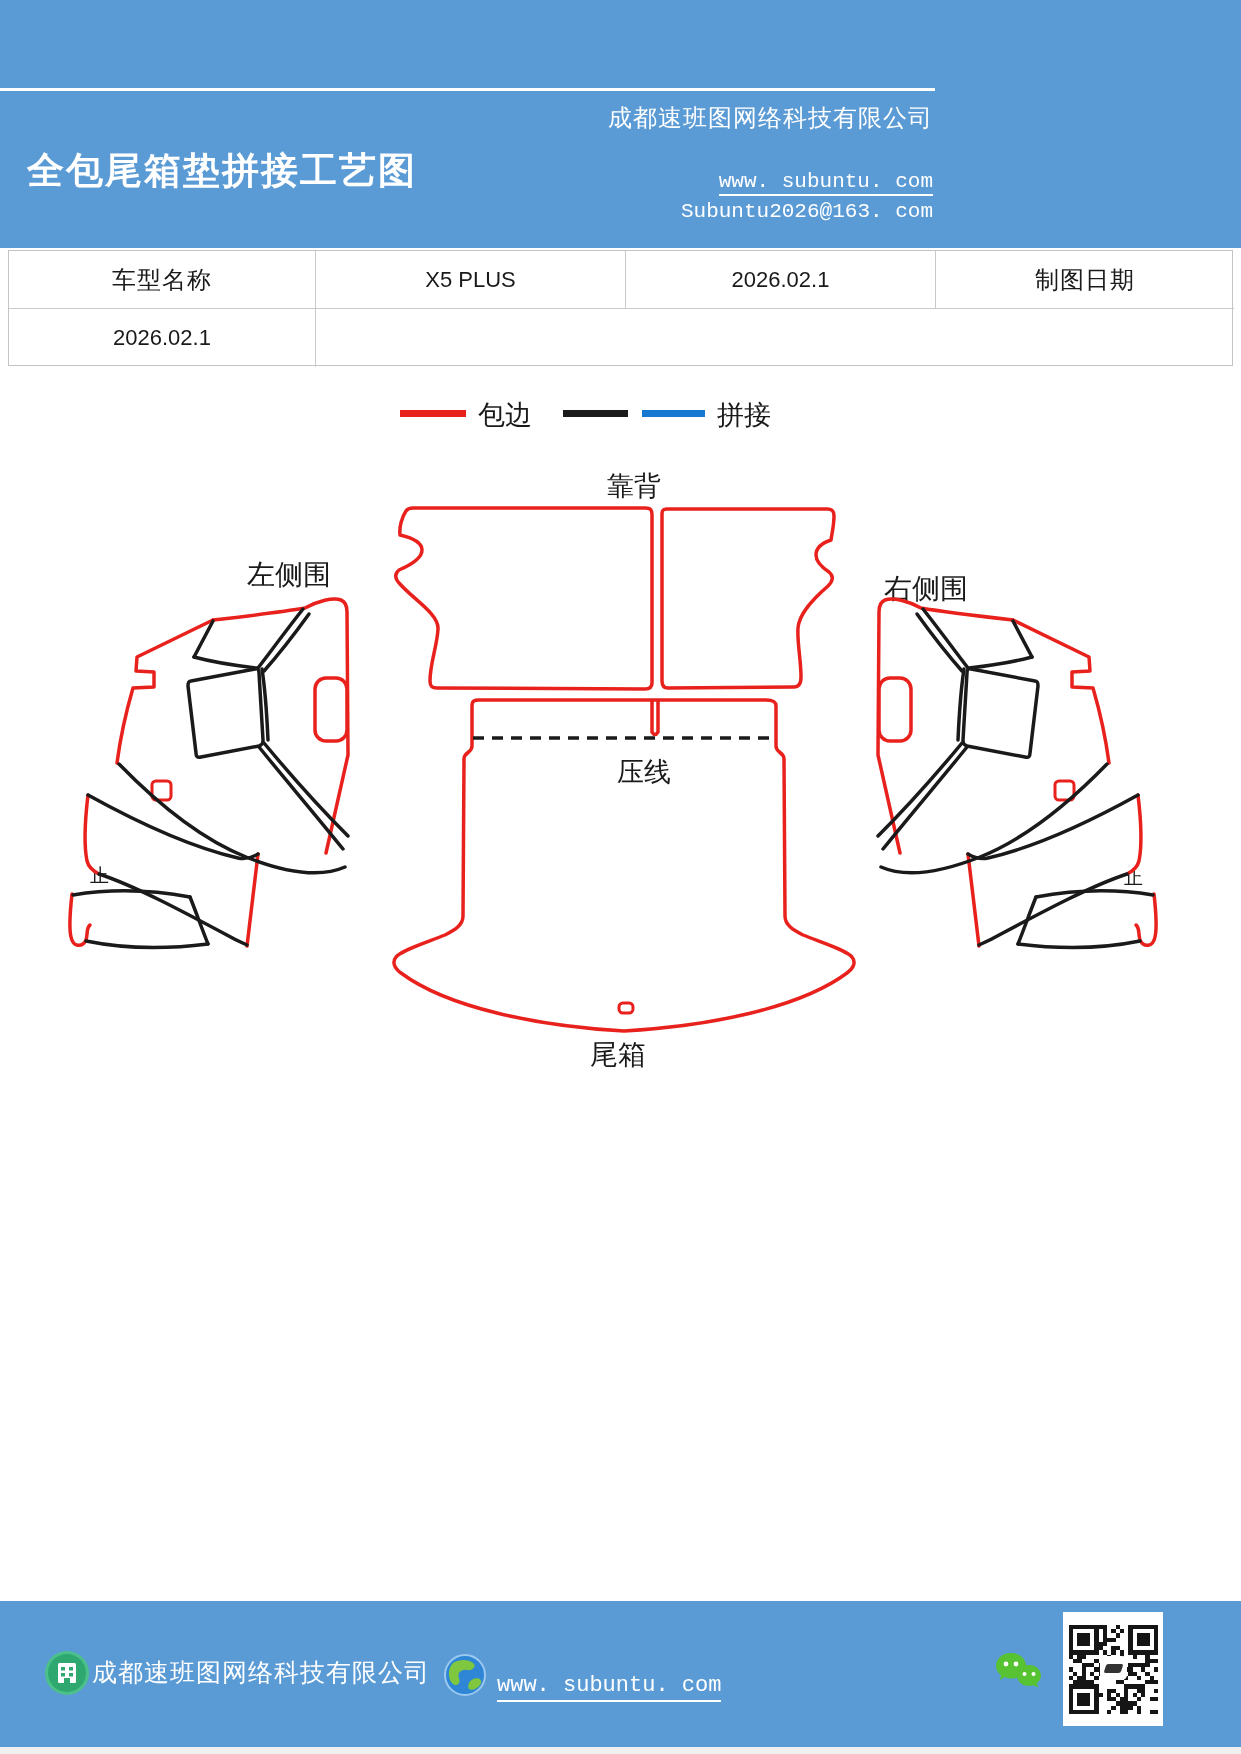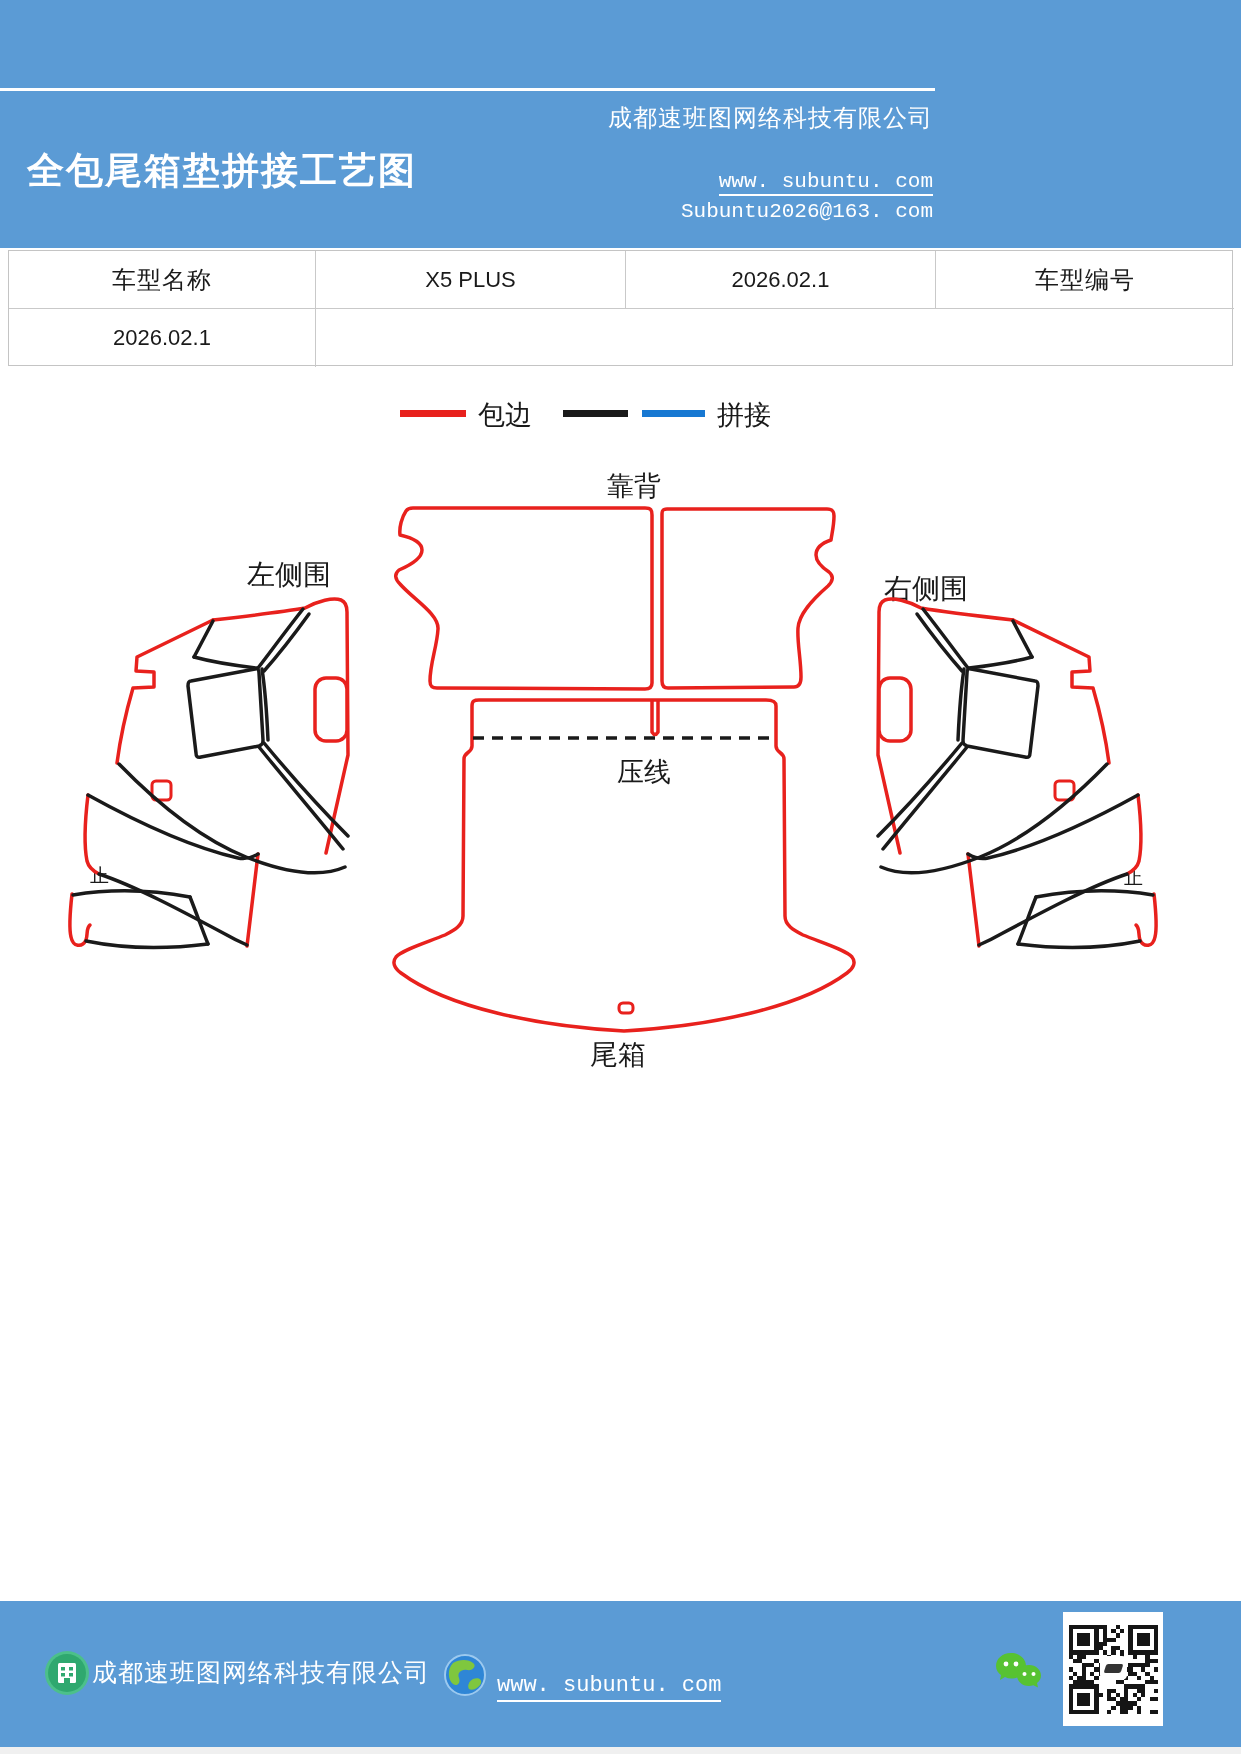--- a/index.html
+++ b/index.html
@@ -47,21 +47,21 @@
   <div class="abs doc-title">全包尾箱垫拼接工艺图</div>
   <div class="abs header-company">成都速班图网络科技有限公司</div>
   <div class="abs header-site">www. subuntu. com</div>
   <div class="abs header-mail">Subuntu2026@163. com</div>
 </div>
 
 <div class="abs info-table">
   <div class="cell lbl">车型名称</div>
   <div class="cell val">X5 PLUS</div>
   <div class="cell val">2026.02.1</div>
-  <div class="cell lbl">车型编号</div>
+  <div class="cell lbl">制图日期</div>
   <div class="cell val">2026.02.1</div>
 </div>
 
 <svg class="abs diagram" width="1241" height="740" viewBox="0 380 1241 740">
 
   <g>
     <rect x="400" y="410" width="66" height="7" fill="#e8211d"></rect>
     <text x="478" y="424" font-size="27">包边</text>
     <rect x="563" y="410" width="65" height="7" fill="#1a1a1a"></rect>
     <rect x="642" y="410" width="63" height="7" fill="#1778d2"></rect>

